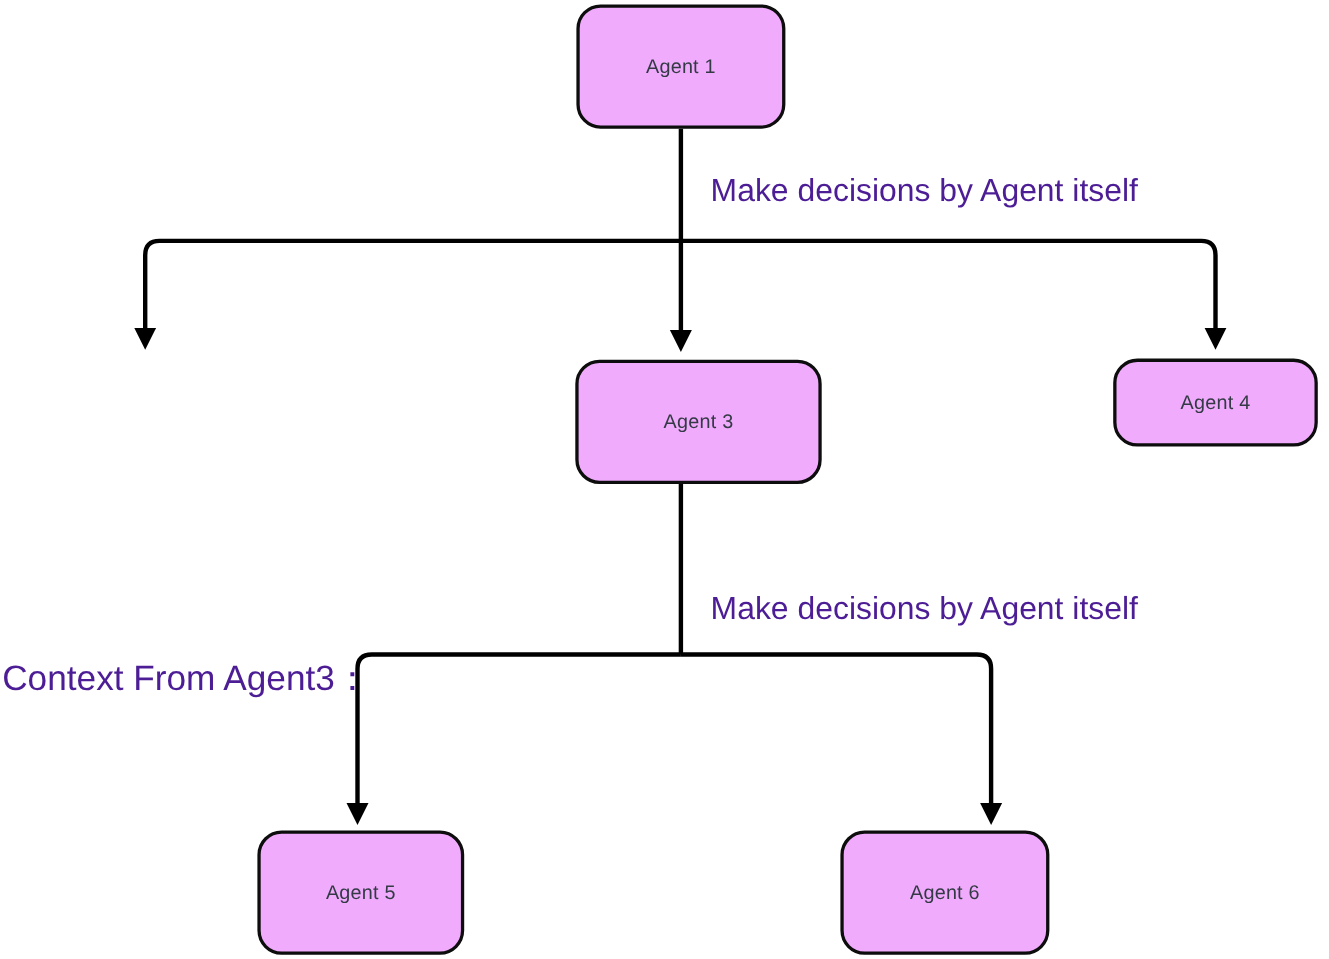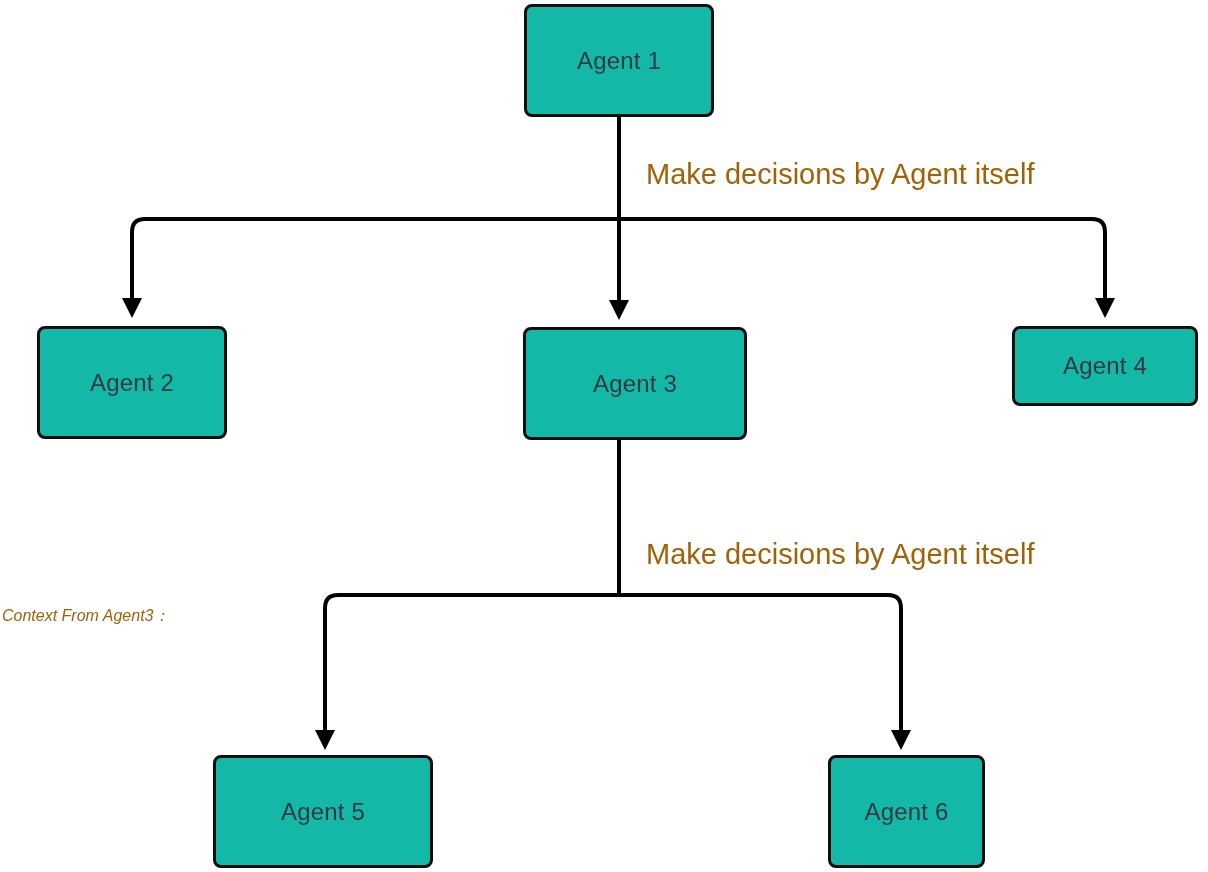--- a/index.html
+++ b/index.html
@@ -24,53 +24,52 @@
   }
   .edges-svg path.edge {
     fill: none;
     stroke: #000000;
     stroke-width: 4;
     stroke-linecap: butt;
   }
   .node {
     position: absolute;
     box-sizing: border-box;
-    background: #14b8a6;
+    background: #f0abfc;
     border: 3.5px solid #0d0d0d;
-    border-radius: 8px;
+    border-radius: 22px;
     display: flex;
     align-items: center;
     justify-content: center;
-    font-size: 24px;
+    font-size: 18px;
     color: #333a45;
     letter-spacing: 0.2px;
   }
   .node-agent1 { left: 524px; top: 4px;   width: 190px; height: 113px; }
   .node-agent2 { left: 37px;  top: 326px; width: 190px; height: 113px; }
   .node-agent3 { left: 523px; top: 327px; width: 224px; height: 113px; }
   .node-agent4 { left: 1012px;top: 326px; width: 186px; height: 80px; }
-  .node-agent5 { left: 213px; top: 755px; width: 220px; height: 113px; }
-  .node-agent6 { left: 828px; top: 755px; width: 157px; height: 113px; }
+  .node-agent5 { left: 234px; top: 755px; width: 188px; height: 113px; }
+  .node-agent6 { left: 764px; top: 755px; width: 190px; height: 113px; }
 
   .edge-label {
     position: absolute;
     font-size: 29px;
-    color: #a16207;
+    color: #4c1d95;
     white-space: nowrap;
   }
   .edge-label-1 { left: 646px; top: 158px; }
   .edge-label-2 { left: 646px; top: 538px; }
 
   .context-note {
     position: absolute;
     left: 2px;
     top: 600px;
-    color: #a16207;
-    font-size: 16px;
-    font-style: italic;
+    color: #4c1d95;
+    font-size: 32px;
   }
   .context-title {
     line-height: 32px;
     white-space: nowrap;
   }
   .context-list {
     list-style: none;
     margin: 6px 0 0 0;
     padding: 0;
   }
@@ -114,23 +113,20 @@
     <path class="edge" d="M619,440 L619,595"></path>
 
     <path class="edge" d="M619,595 L338,595 Q325,595 325,608 L325,742" marker-end="url(#arrowhead)"></path>
 
     <path class="edge" d="M619,595 L888,595 Q901,595 901,608 L901,742" marker-end="url(#arrowhead)"></path>
   </svg>
 
   <div class="node node-agent1">
     <span>Agent 1</span>
   </div>
-  <div class="node node-agent2">
-    <span>Agent 2</span>
-  </div>
   <div class="node node-agent3">
     <span>Agent 3</span>
   </div>
   <div class="node node-agent4">
     <span>Agent 4</span>
   </div>
   <div class="node node-agent5">
     <span>Agent 5</span>
   </div>
   <div class="node node-agent6">

